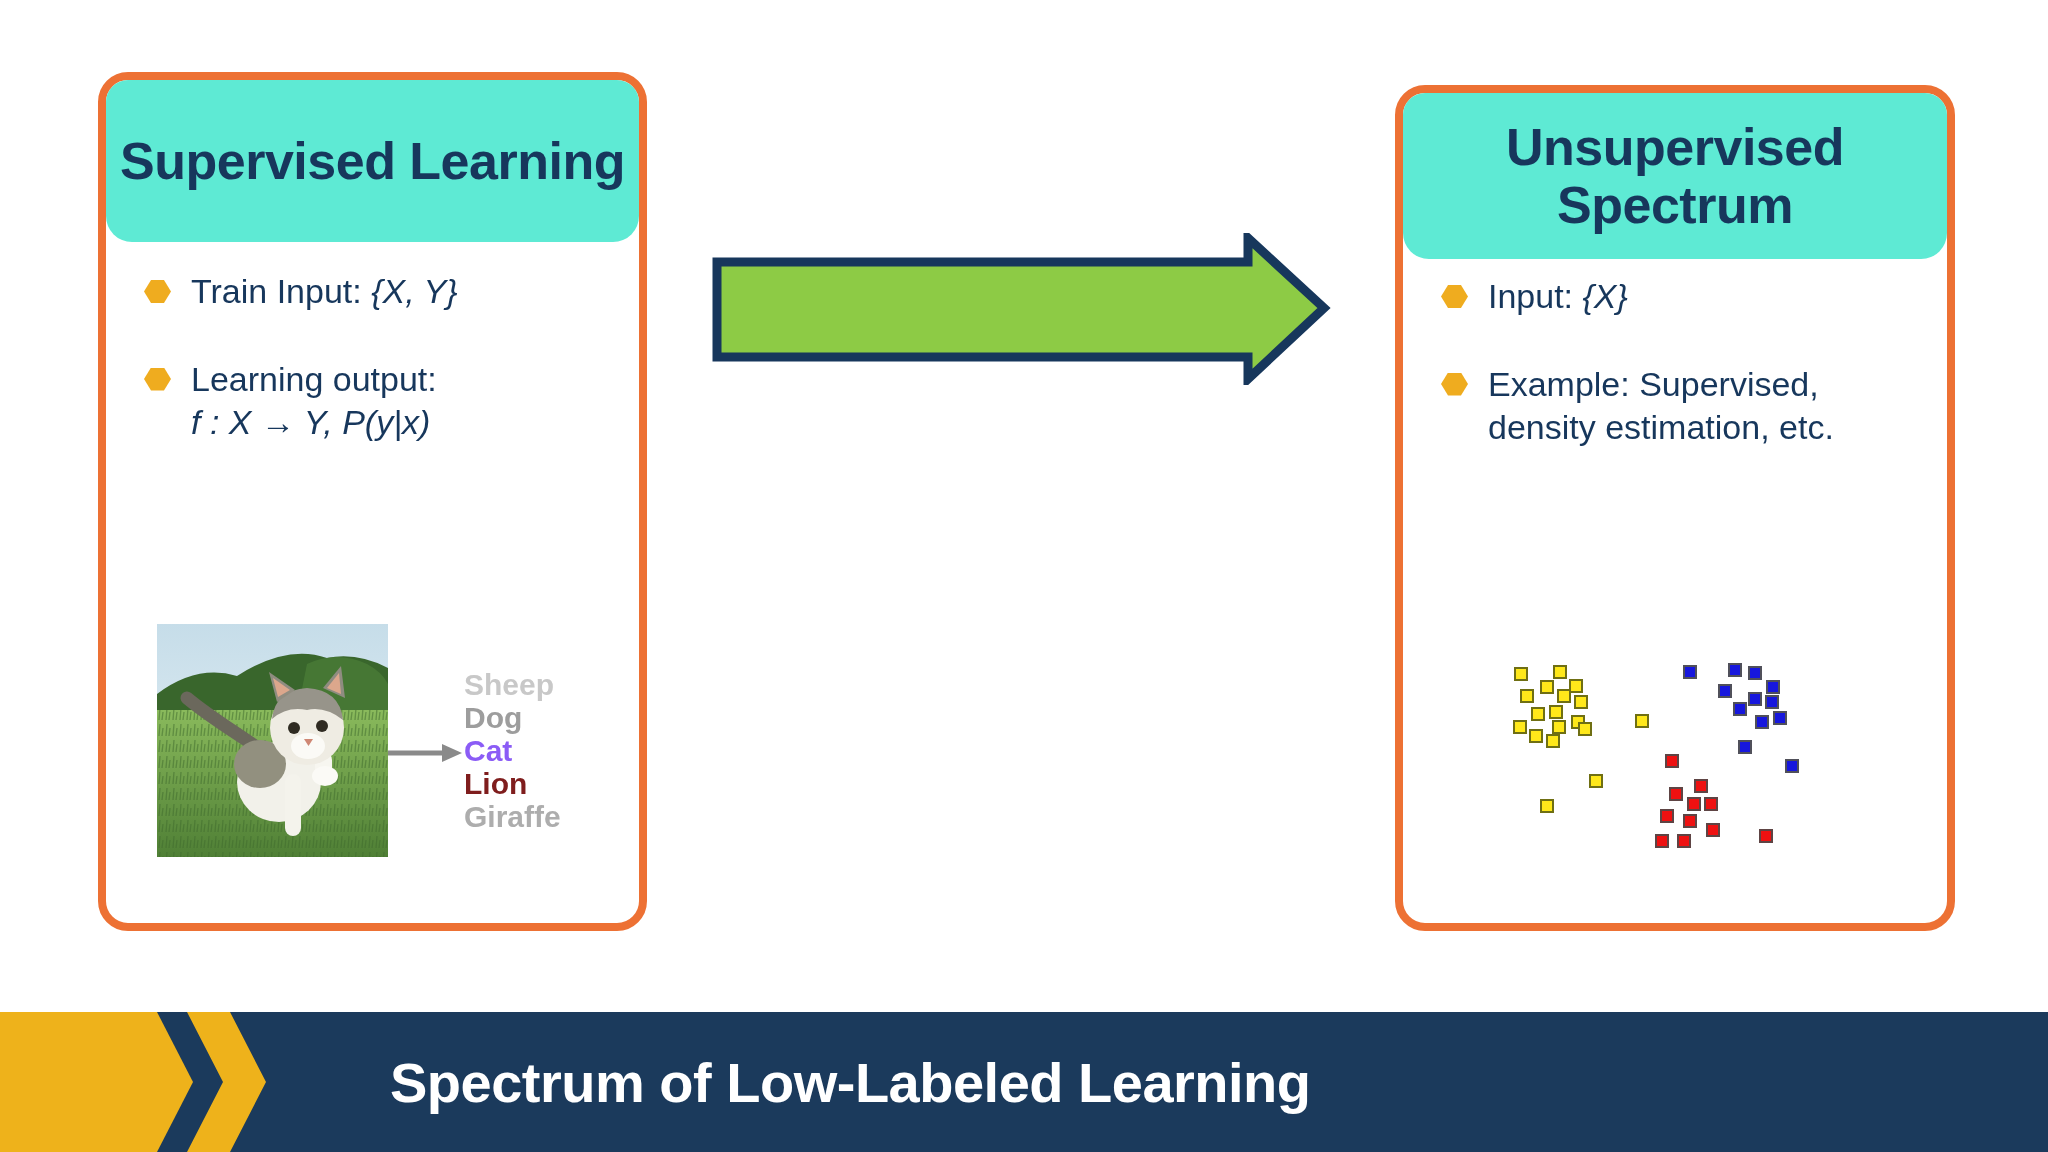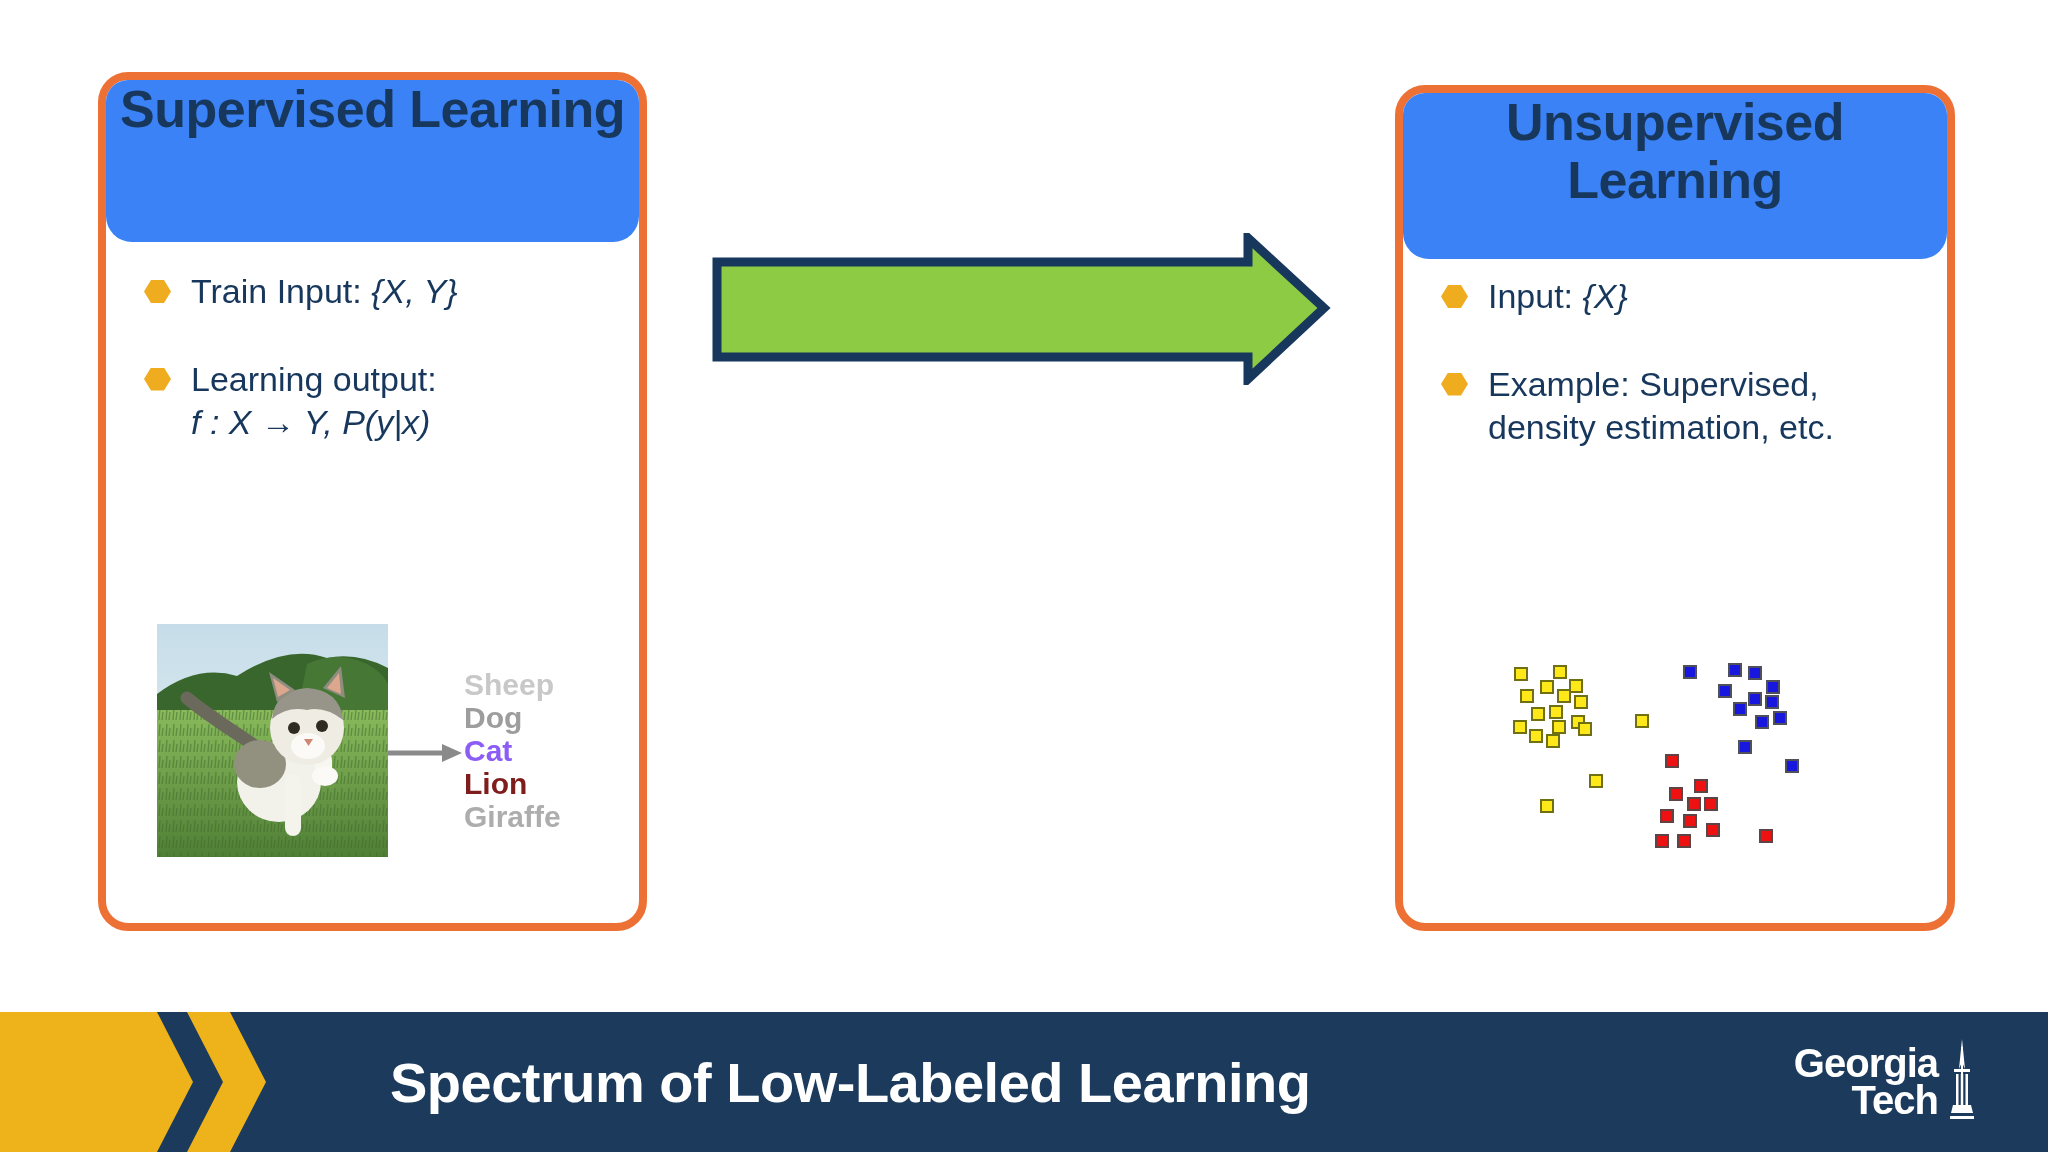--- a/index.html
+++ b/index.html
@@ -11,22 +11,22 @@
   }
   
   .panel{
     position:absolute;background:#ffffff;
     border:8px solid #ED7134;border-radius:30px;
     box-sizing:border-box;overflow:hidden;
   }
   .panel-left{left:98px;top:72px;width:549px;height:859px;}
   .panel-right{left:1395px;top:85px;width:560px;height:846px;}
   .panel-header{
-    background:#3b82f6;border-radius:0 0 26px 26px;
-    display:flex;align-items:flex-start;justify-content:center;
+    background:#5eead4;border-radius:0 0 26px 26px;
+    display:flex;align-items:center;justify-content:center;
   }
   .panel-left .panel-header{height:162px;}
   .panel-right .panel-header{height:166px;}
   .panel-header h2{
     margin:0;font-size:52px;line-height:1.12;font-weight:700;
     text-align:center;color:#17375C;letter-spacing:-0.5px;
   }
   
   .bullets{list-style:none;margin:28px 0 0;padding:0 24px 0 38px;}
   .panel-right .bullets{margin-top:16px;}
@@ -144,21 +144,21 @@
 </section>
 
 <div class="arrow-wrap">
   <svg viewBox="0 0 622 152">
     <polygon points="5,29 536,29 536,5 612,75 536,146 536,124 5,124" fill="#8DCB45" stroke="#17375C" stroke-width="9" stroke-linejoin="miter"></polygon>
   </svg>
 </div>
 
 <section class="panel panel-right">
   <header class="panel-header">
-    <h2>Unsupervised Learning</h2>
+    <h2>Unsupervised Spectrum</h2>
   </header>
   <ul class="bullets">
     <li>
       <span class="hex"></span>
       <span class="btext"><span>Input: </span><span class="math">{X}</span></span>
     </li>
     <li>
       <span class="hex"></span>
       <span class="btext"><span>Example: Supervised,</span><br>
       <span>density estimation, etc.</span></span>
@@ -206,29 +206,13 @@
       <div class="sq" style="left: 53.6%; top: 83.6%; background: rgb(238, 17, 17); border-color: rgb(94, 68, 68);"></div>
       <div class="sq" style="left: 60.1%; top: 83.8%; background: rgb(238, 17, 17); border-color: rgb(94, 68, 68);"></div>
       <div class="sq" style="left: 84.2%; top: 81.8%; background: rgb(238, 17, 17); border-color: rgb(94, 68, 68);"></div>
     </div>
 </section>
 
 <footer class="footer">
   <div class="chev chev-a"></div>
   <div class="chev chev-b"></div>
   <h1 class="footer-title">Spectrum of Low-Labeled Learning</h1>
-  <div class="gt-logo">
-    <div class="gt-text">
-      <span>Georgia</span>
-      <span>Tech</span>
-    </div>
-    <svg class="gt-tower" viewBox="0 0 26 86">
-      <polygon points="13,0 16,30 13,23 10,30" fill="#ffffff"></polygon>
-      <rect x="12" y="8" width="2" height="58" fill="#ffffff"></rect>
-      <rect x="5" y="30" width="16" height="3" fill="#ffffff"></rect>
-      <rect x="7" y="35" width="2.5" height="31" fill="#ffffff"></rect>
-      <rect x="11.75" y="35" width="2.5" height="31" fill="#ffffff"></rect>
-      <rect x="16.5" y="35" width="2.5" height="31" fill="#ffffff"></rect>
-      <path d="M4,66 L22,66 L24,74 L2,74 Z" fill="#ffffff"></path>
-      <rect x="1" y="77" width="24" height="3" fill="#ffffff"></rect>
-    </svg>
-  </div>
 </footer>
 
 </body></html>

